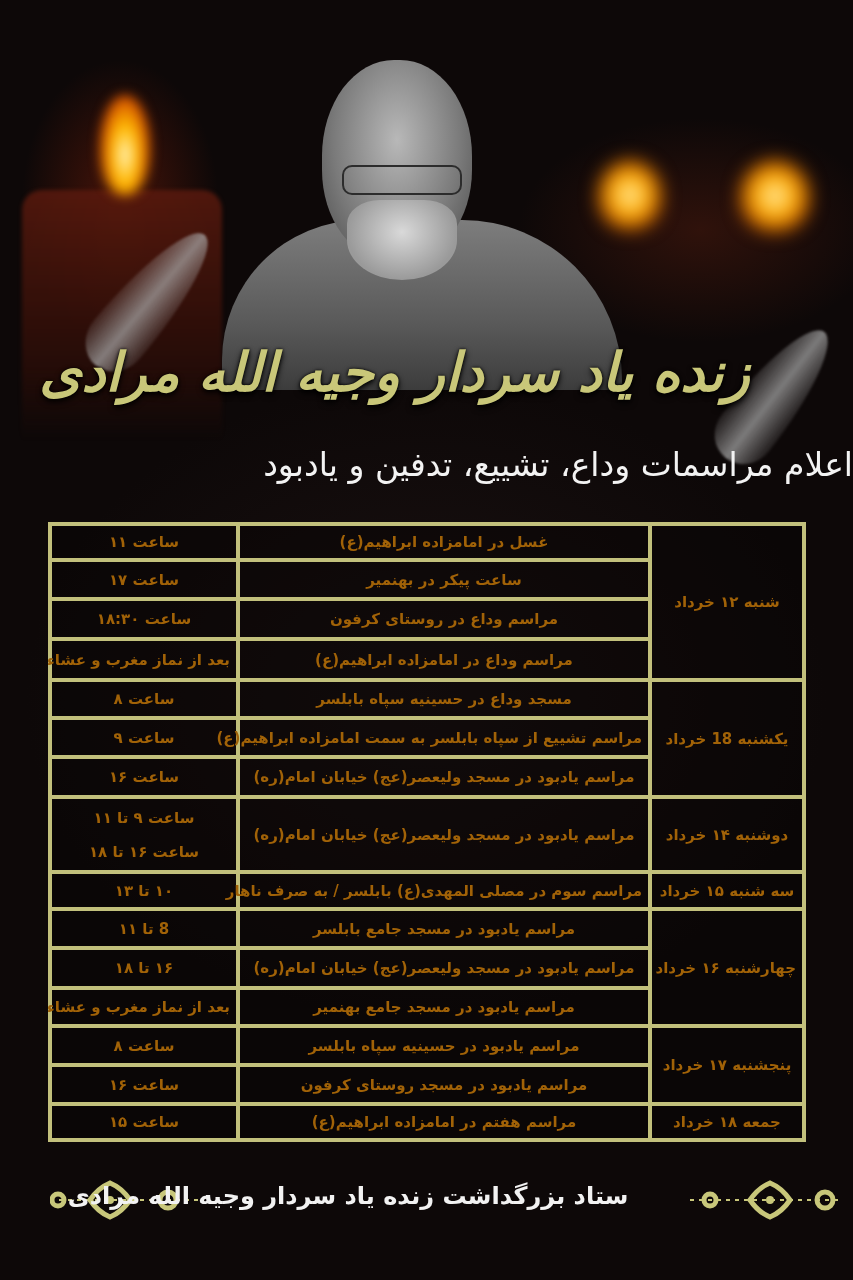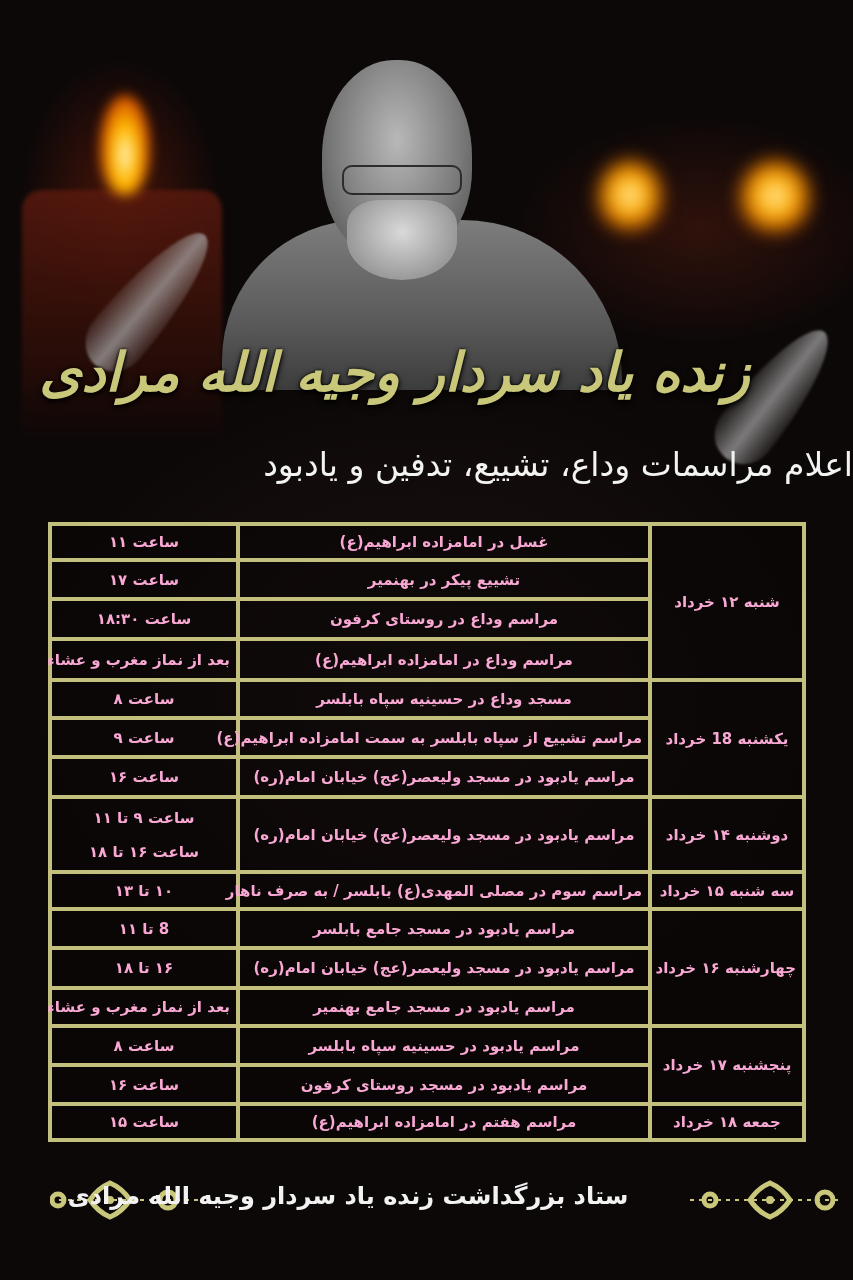--- a/index.html
+++ b/index.html
@@ -60,21 +60,21 @@
   }
   .subtitle {
     position:absolute; left:0; width:853px; top:445px; text-align:right;
     font-size:33px; color:#f3f3f3; direction:rtl;
   }
   table.schedule {
     position:absolute; left:48px; top:522px; width:754px;
     border-collapse:collapse; direction:rtl; table-layout:fixed;
   }
   table.schedule td {
-    border:4px solid #c2c07c; color:#f9a8d4; font-weight:bold;
+    border:4px solid #c2c07c; color:#a16207; font-weight:bold;
     font-size:15px; text-align:center; padding:0 6px;
     background:rgba(10,5,5,0.55); white-space:nowrap;
   }
   col.c-day { width:154px; }
   col.c-event { width:412px; }
   col.c-time { width:188px; }
   .footer {
     position:absolute; top:1180px; left:0; width:853px; height:40px;
   }
   .footer-text {
@@ -115,21 +115,21 @@
       <col class="c-time">
     </colgroup>
   <tbody>
 
     <tr style="height:36px">
       <td rowspan="4">شنبه ۱۲ خرداد</td>
       <td>غسل در امامزاده ابراهیم(ع)</td>
       <td>ساعت ۱۱</td>
     </tr>
     <tr style="height:39px">
-      <td>تشییع پیکر در بهنمیر</td>
+      <td>ساعت پیکر در بهنمیر</td>
       <td>ساعت ۱۷</td>
     </tr>
     <tr style="height:40px">
       <td>مراسم وداع در روستای کرفون</td>
       <td>ساعت ۱۸:۳۰</td>
     </tr>
     <tr style="height:41px">
       <td>مراسم وداع در امامزاده ابراهیم(ع)</td>
       <td>بعد از نماز مغرب و عشاء</td>
     </tr>

